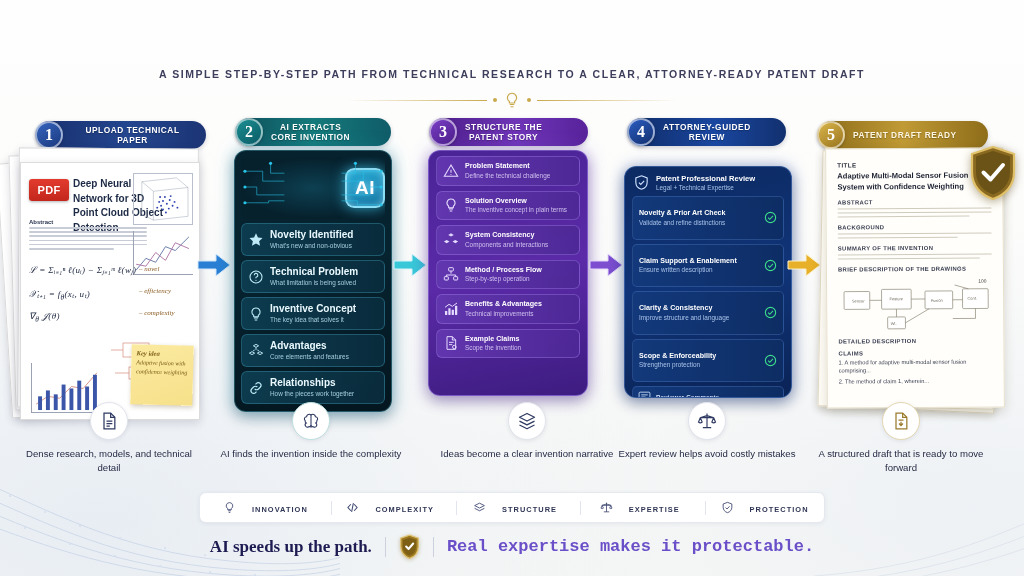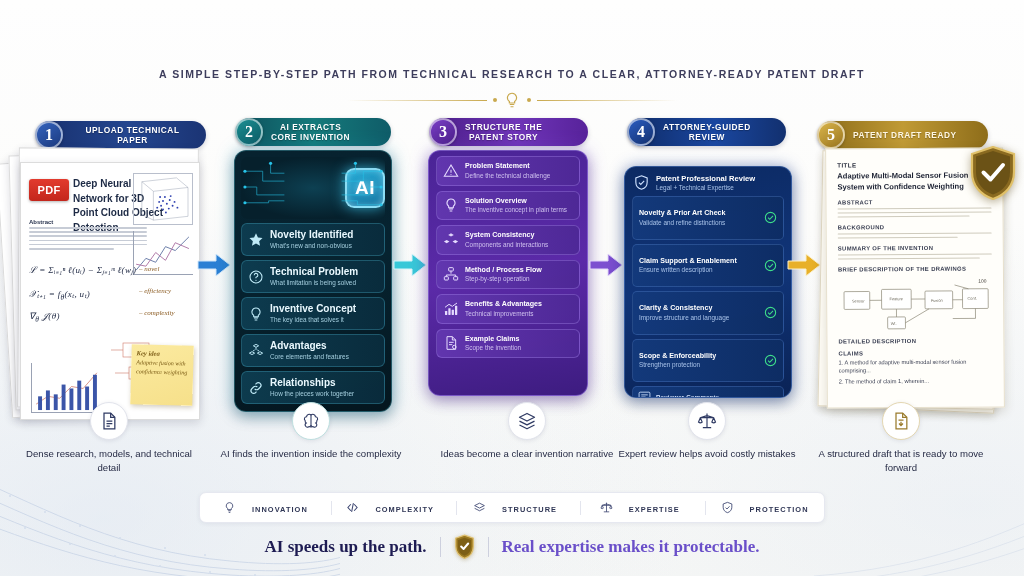--- a/index.html
+++ b/index.html
@@ -207,21 +207,21 @@
   .tag { display:flex; align-items:flex-end; gap:16px; position:relative; flex:1; justify-content:center;margin-left:6px; }
   .tag + .tag:before { content:""; position:absolute; left:0; top:50%; transform:translateY(-50%);
     width:1px; height:14px; background:#e3e5ee; }
   .tag svg { width:13px; height:13px; color:#3c4570; flex:none; }
   .tag span { font-size:7.4px; font-weight:700; letter-spacing:1.05px; color:#2f3655; }
 
   
   .footer { position:absolute; left:0; top:534px; width:100%;
     display:flex; align-items:center; justify-content:center; gap:13px; }
   .footer .f1 { font-family:"Liberation Serif", serif; font-weight:700; font-size:17px; color:#1d1b52; }
-  .footer .f2 { font-family:Liberation Serif, serif; font-weight:700; font-size:17px; color:#6a4fc9; }
+  .footer .f2 { font-family:Liberation Mono, monospace; font-weight:700; font-size:17px; color:#6a4fc9; }
   .footer .bar { width:1px; height:20px; background:#cdd0de; }
   .footer .fsh { width:21px; height:25px; filter:drop-shadow(0 1px 2px rgba(120,95,20,.35)); }
 </style>
 </head>
 <body>
 
 <div class="stage">
 
   <svg class="wave" viewBox="0 0 360 130">
     <g fill="none" stroke="#b9c8e0" stroke-width="1">

